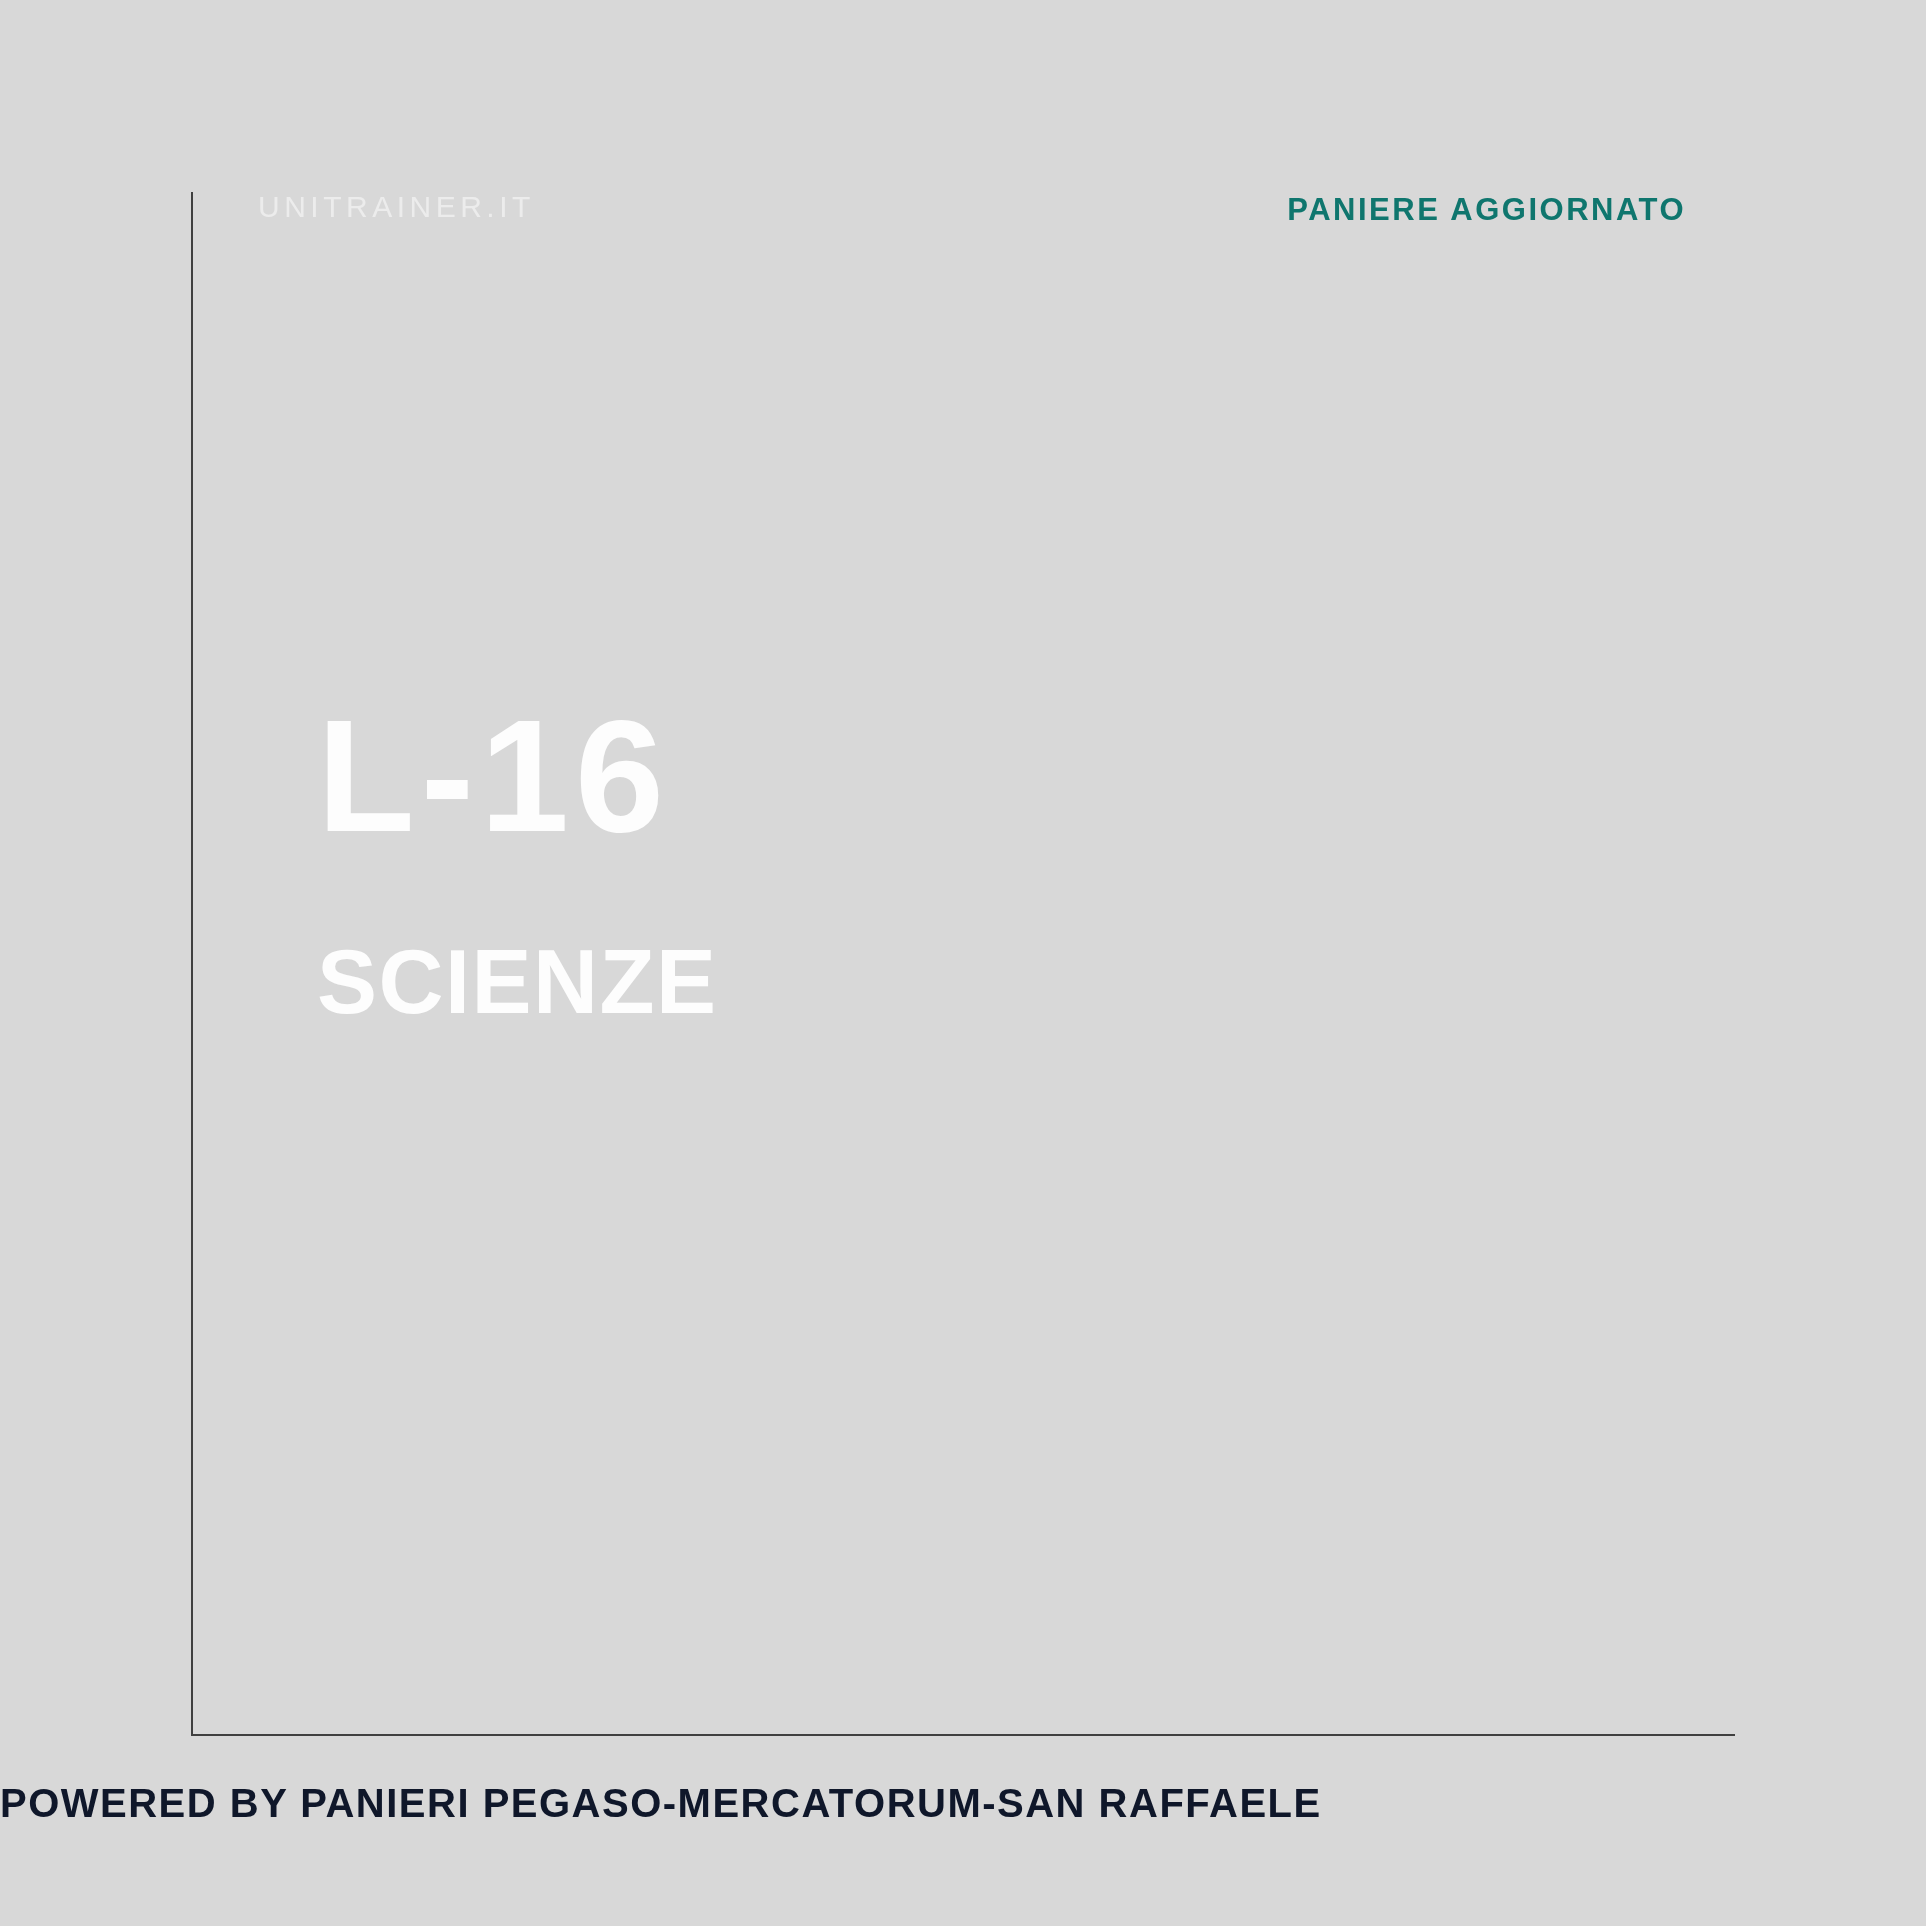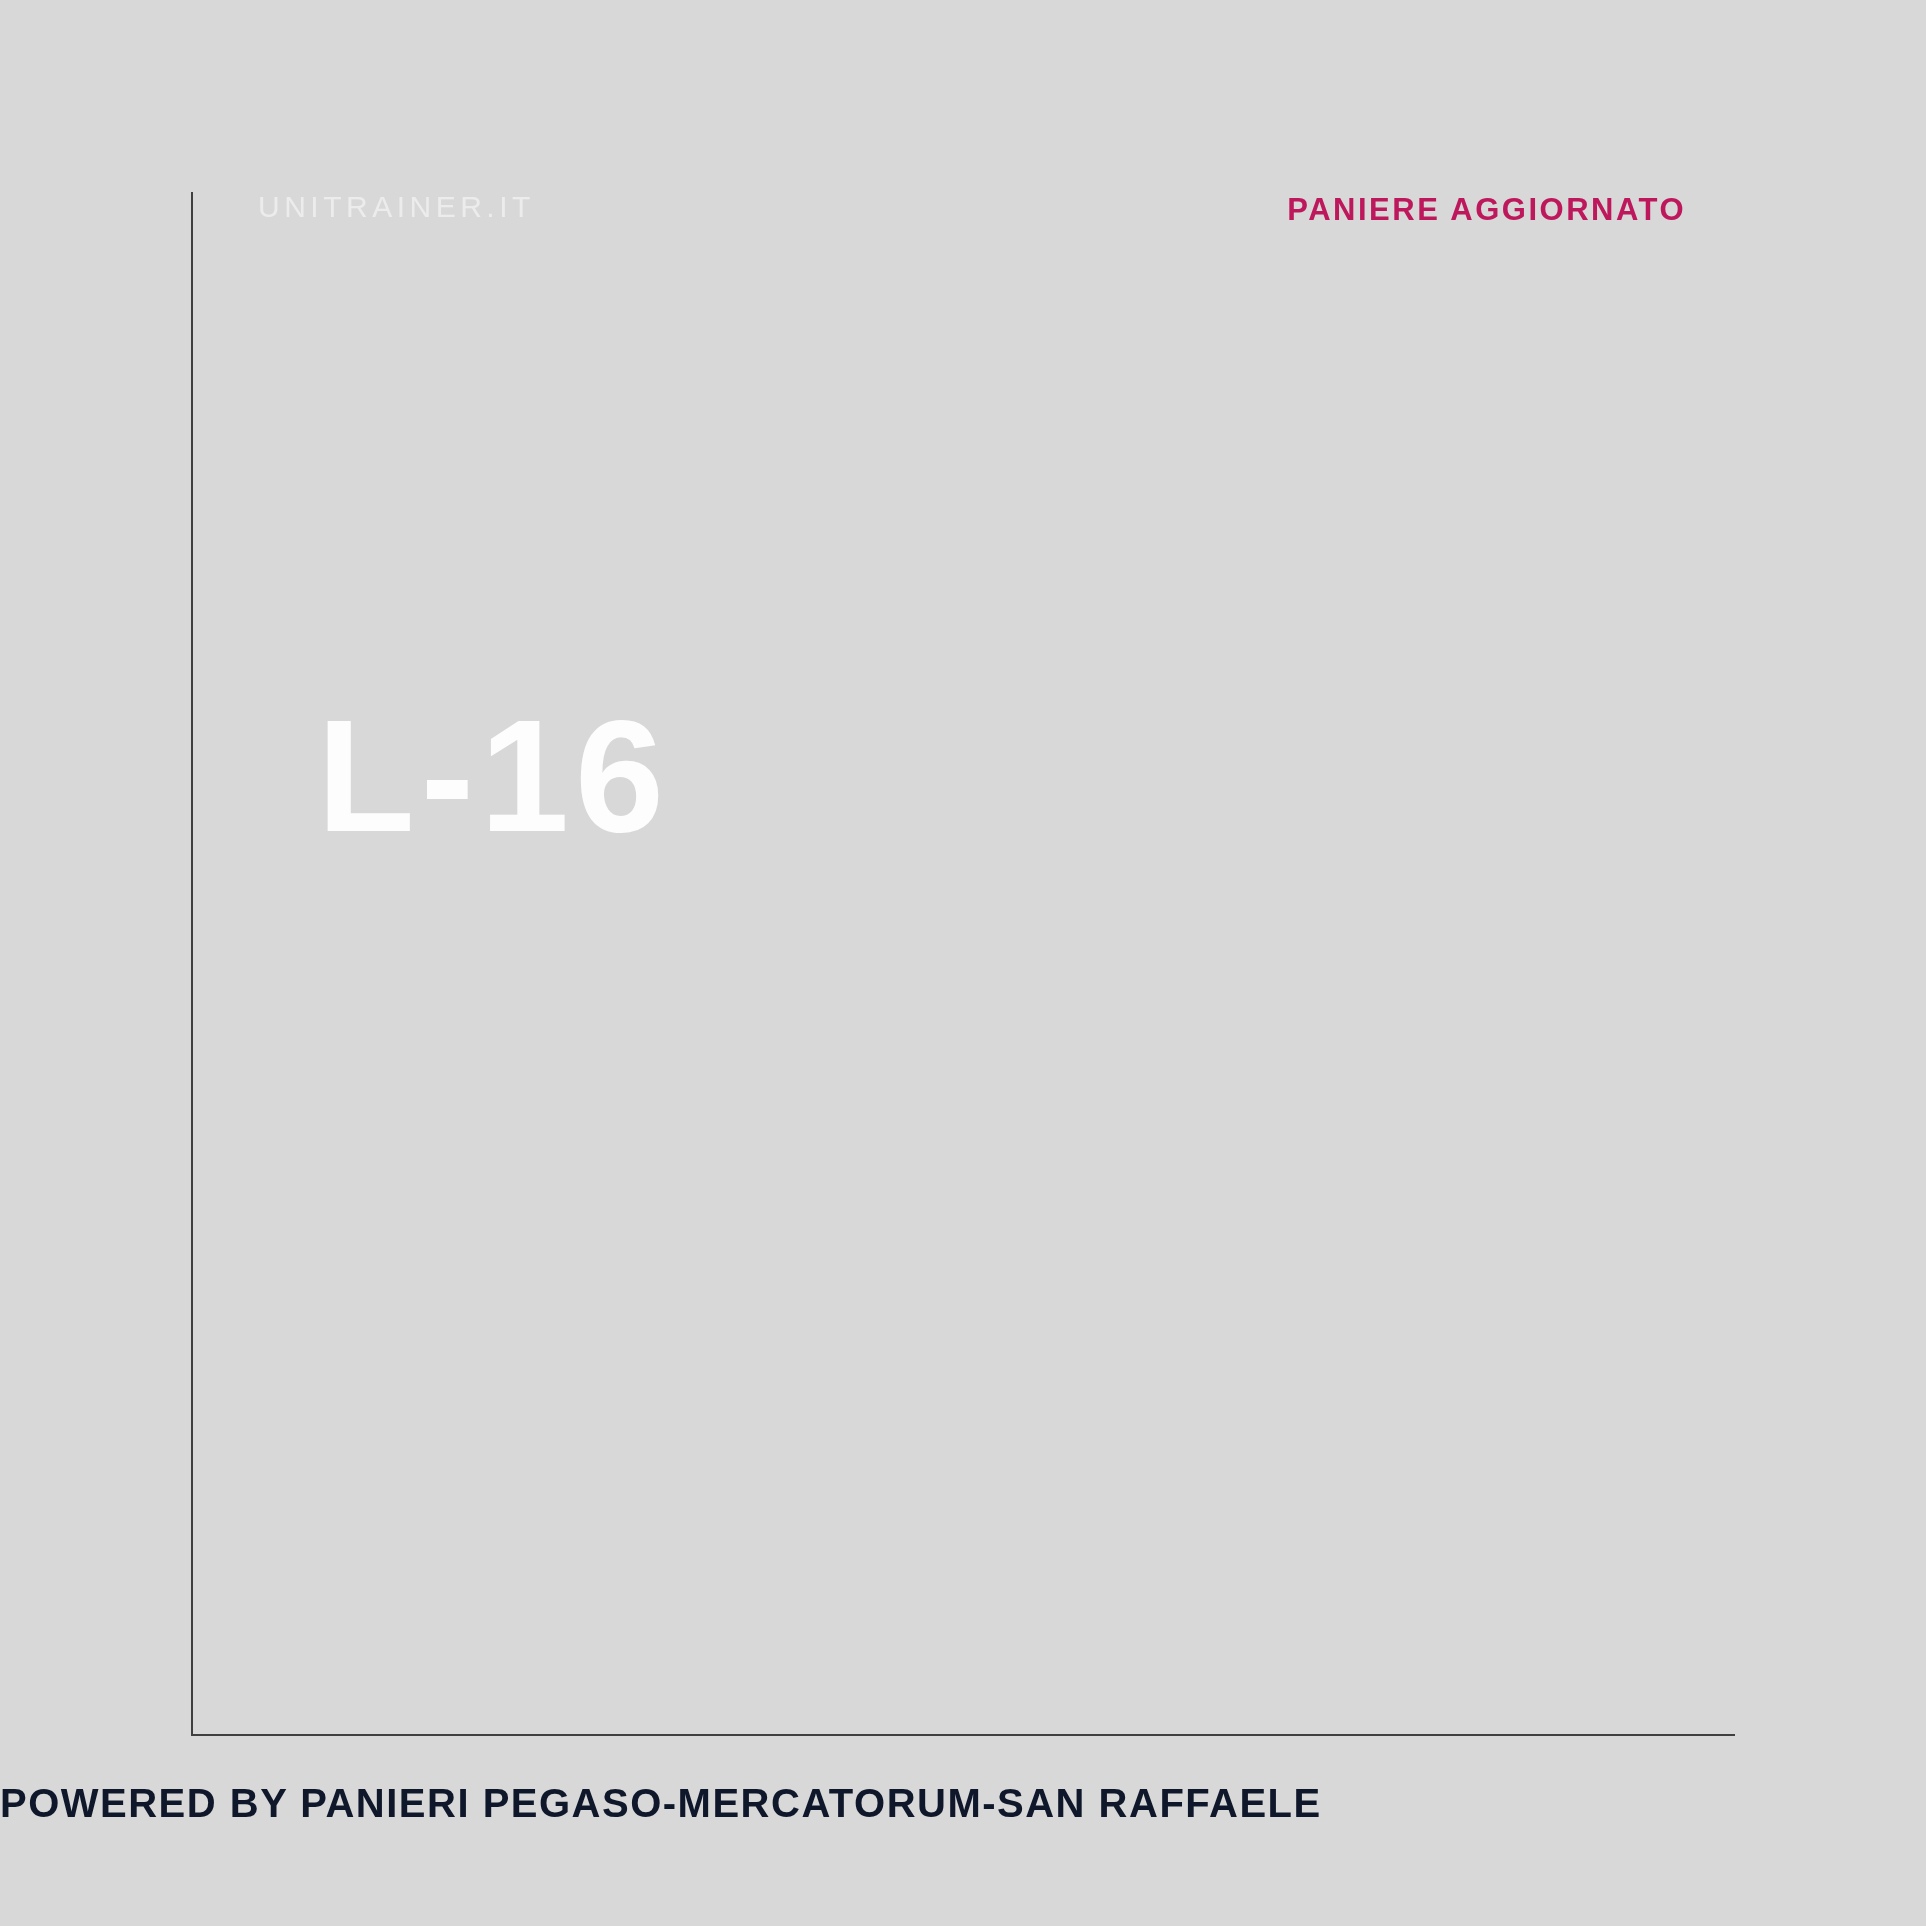--- a/index.html
+++ b/index.html
@@ -33,21 +33,21 @@
     color: #ececec;
     white-space: nowrap;
   }
   .badge {
     position: absolute;
     right: 241px;
     top: 192px;
     font-size: 31px;
     font-weight: 700;
     letter-spacing: 2.5px;
-    color: #be185d;
+    color: #0f766e;
     white-space: nowrap;
   }
   .code-title {
     position: absolute;
     left: 317px;
     top: 696px;
     font-size: 160px;
     line-height: 1;
     font-weight: 700;
     letter-spacing: 6px;
@@ -85,16 +85,17 @@
 
 <div class="frame"></div>
 
 <div class="site-name">UNITRAINER.IT</div>
 
 <div class="badge">PANIERE AGGIORNATO</div>
 
 <div class="code-title">L-16</div>
 
 <div class="subtitle">
+  <div class="line">SCIENZE</div>
 </div>
 
 <div class="footer">POWERED BY PANIERI PEGASO-MERCATORUM-SAN RAFFAELE</div>
 
 
 </body></html>

